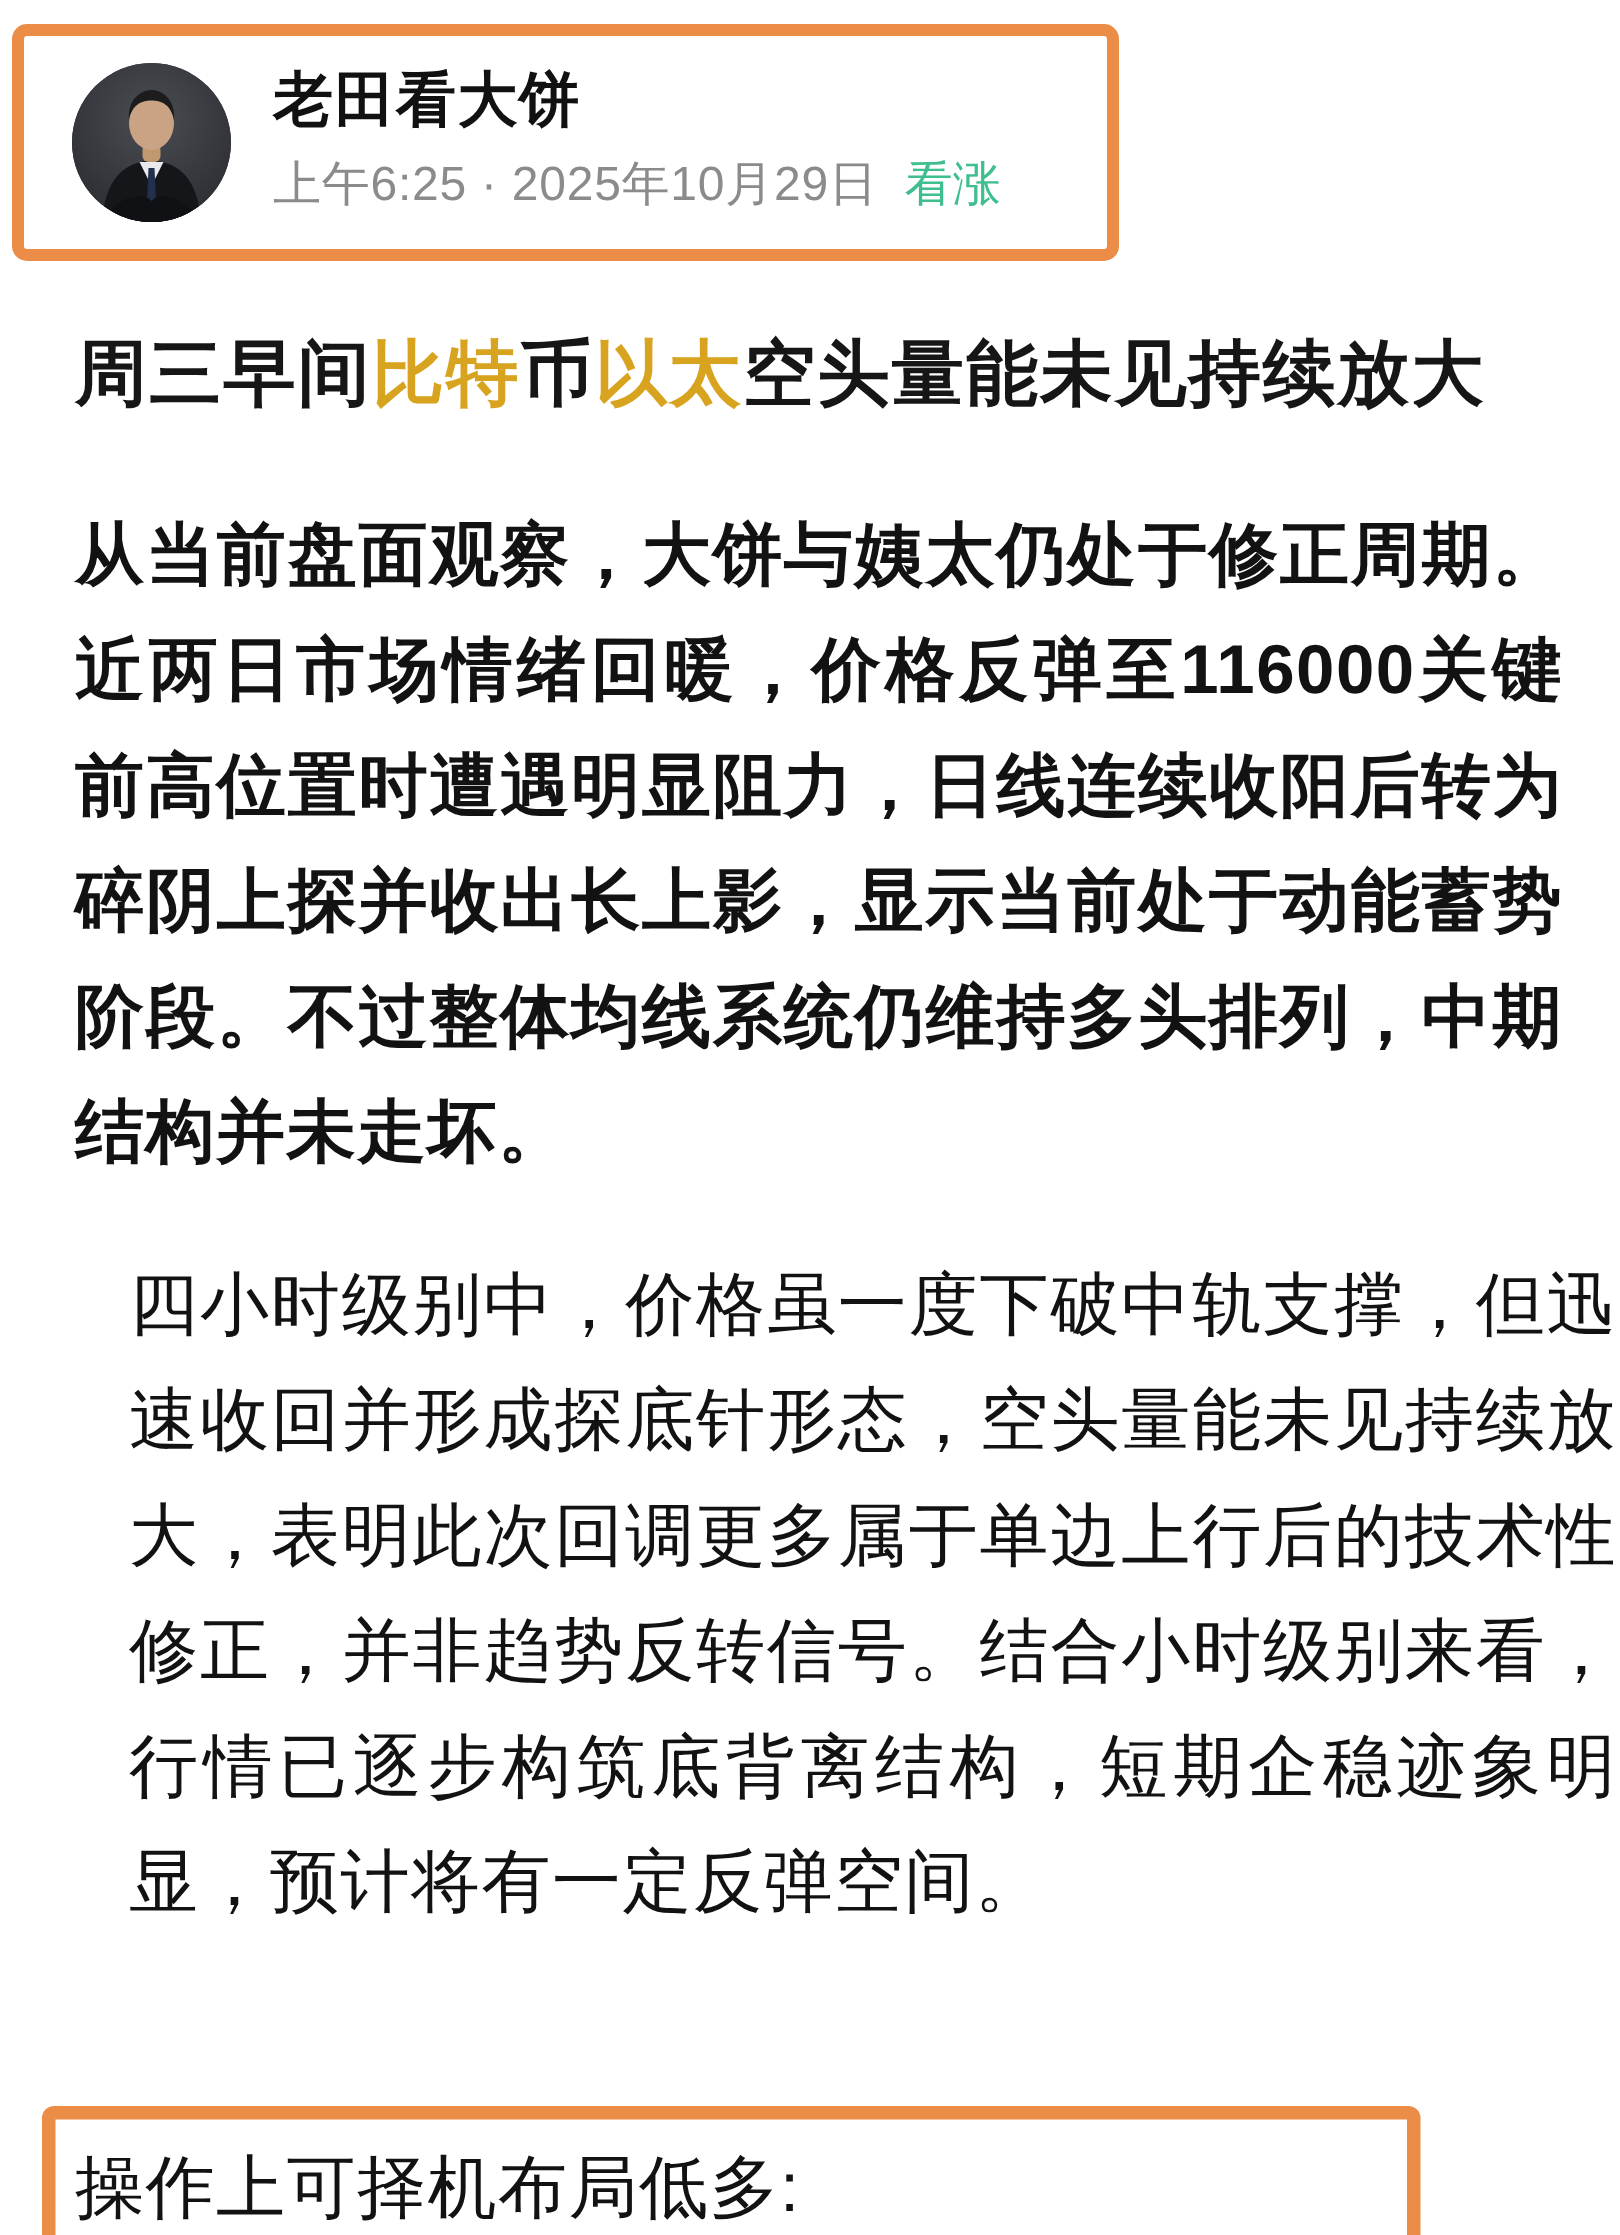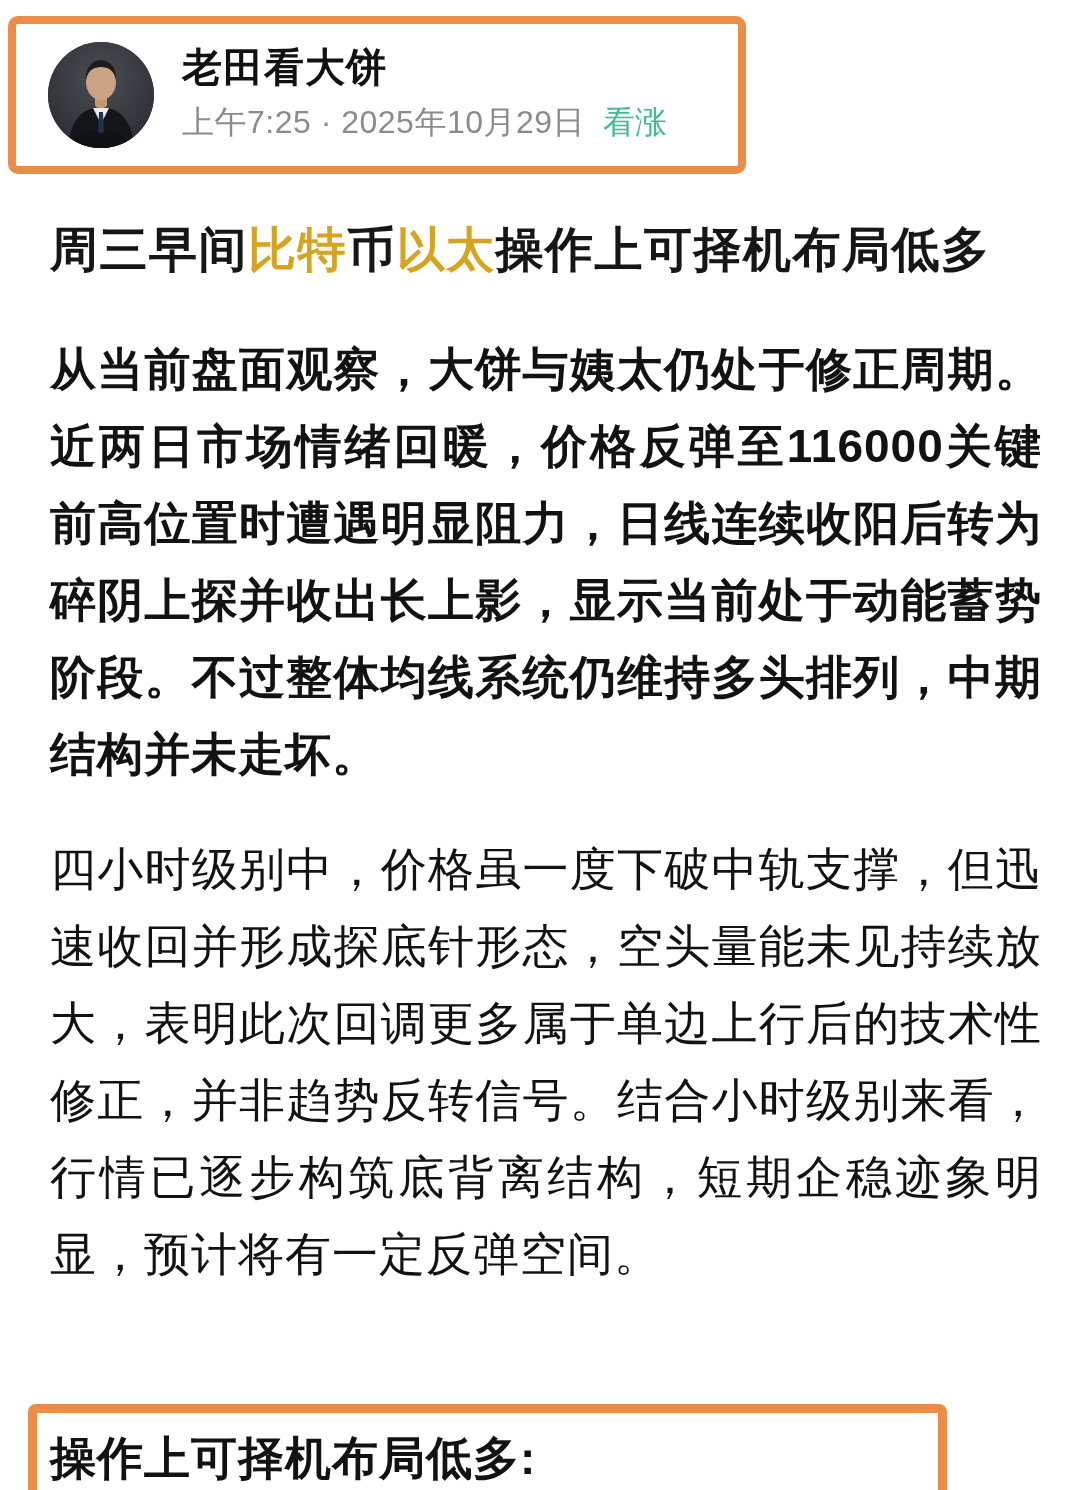--- a/index.html
+++ b/index.html
@@ -40,30 +40,30 @@
   .post-title .hl{color:var(--gold);}
 
   
   .body-para{
     position:absolute;left:50px;width:992px;
     font-size:46px;line-height:77px;color:#121212;
     letter-spacing:1px;font-weight:500;
     text-align:justify;
   }
   .para-1{top:331px;font-weight:bold;}
-  .para-2{top:831px;}
+  .para-2{top:831px;margin-left:36px;}
 
   
   .action-box{
     position:absolute;left:28px;top:1404px;width:919px;height:140px;
     border:9px solid var(--accent);border-radius:8px;background:#ffffff;
     padding:14px 0 0 13px;
   }
   .action-text{
-    font-size:46px;line-height:62px;color:#121212;letter-spacing:1px;font-weight:700;
+    font-size:46px;line-height:62px;color:#121212;letter-spacing:1px;font-weight:400;
   }
 </style>
 </head>
 <body>
 
 <div class="canvas">
 
   <div class="header-card">
     <div class="avatar">
       <svg viewBox="0 0 106 106" xmlns="http://www.w3.org/2000/svg">
@@ -86,27 +86,27 @@
         <rect x="47" y="54" width="12" height="12" rx="4" fill="#c2996f"></rect>
 
         <ellipse cx="53" cy="40" rx="15" ry="18" fill="#caa284"></ellipse>
 
         <path d="M38 38 C37 24 46 18 53 18 C60 18 69 24 68 38 C66 28 60 25 53 25 C46 25 40 28 38 38 Z" fill="#1c1c1e"></path>
       </svg>
     </div>
     <div class="header-info">
       <div class="author-name">老田看大饼</div>
       <div class="meta-row">
-        <span class="meta-time">上午7:25 · 2025年10月29日</span>
+        <span class="meta-time">上午6:25 · 2025年10月29日</span>
         <span class="meta-tag">看涨</span>
       </div>
     </div>
   </div>
 
-  <h1 class="post-title"><span>周三早间</span><span class="hl">比特</span><span>币</span><span class="hl">以太</span><span>操作上可择机布局低多</span></h1>
+  <h1 class="post-title"><span>周三早间</span><span class="hl">比特</span><span>币</span><span class="hl">以太</span><span>空头量能未见持续放大</span></h1>
 
   <p class="body-para para-1">从当前盘面观察，大饼与姨太仍处于修正周期。近两日市场情绪回暖，价格反弹至116000关键前高位置时遭遇明显阻力，日线连续收阳后转为碎阴上探并收出长上影，显示当前处于动能蓄势阶段。不过整体均线系统仍维持多头排列，中期结构并未走坏。</p>
   <p class="body-para para-2">四小时级别中，价格虽一度下破中轨支撑，但迅速收回并形成探底针形态，空头量能未见持续放大，表明此次回调更多属于单边上行后的技术性修正，并非趋势反转信号。结合小时级别来看，行情已逐步构筑底背离结构，短期企稳迹象明显，预计将有一定反弹空间。</p>
 
   <div class="action-box">
     <div class="action-text">操作上可择机布局低多:</div>
   </div>
 
 </div>
 

